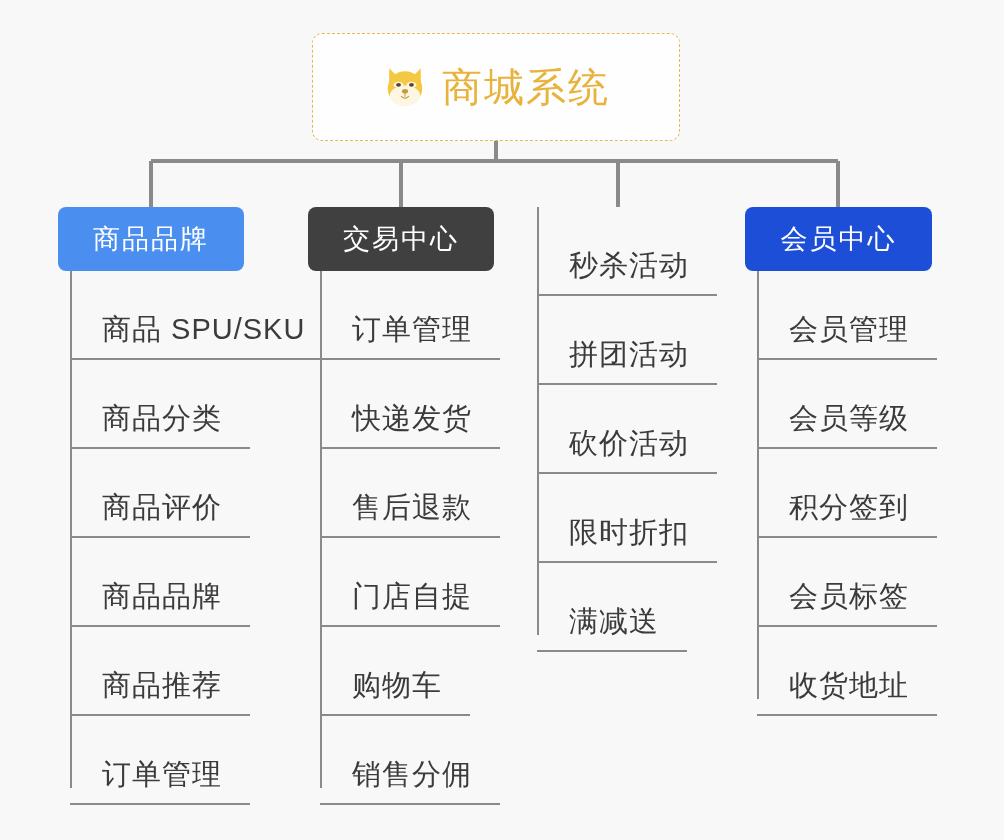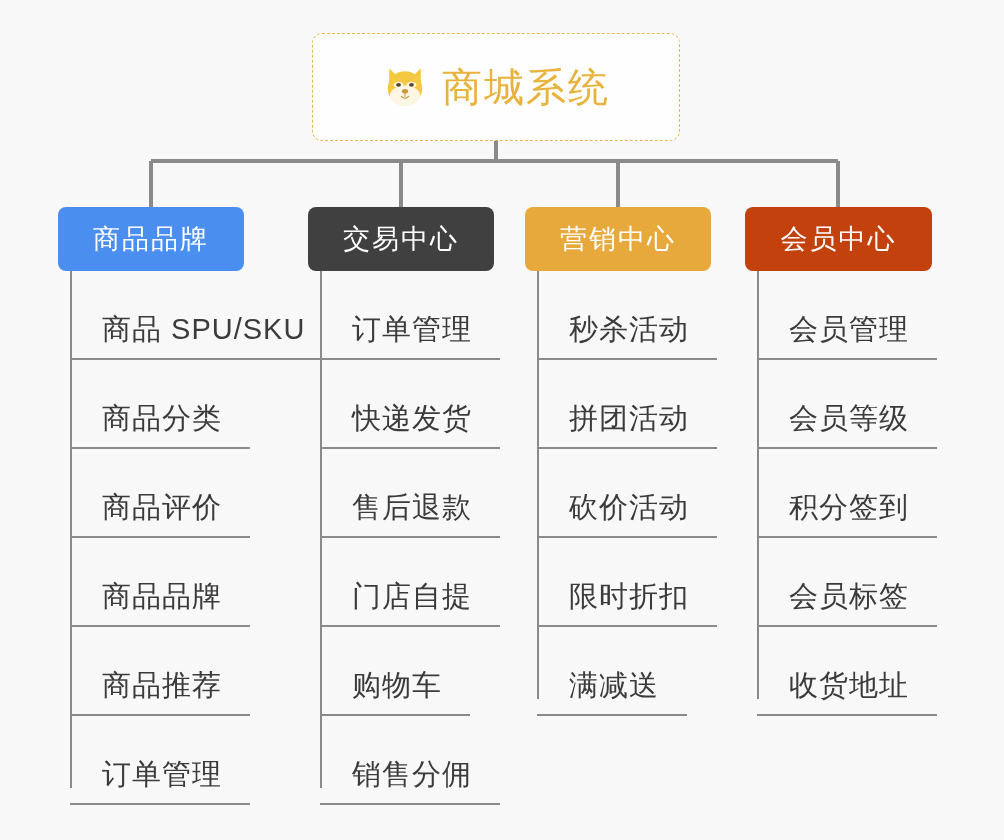--- a/index.html
+++ b/index.html
@@ -216,44 +216,41 @@
         <div class="leaf">
           <span class="leaf-inner">购物车</span>
         </div>
         <div class="leaf">
           <span class="leaf-inner">销售分佣</span>
         </div>
       </div>
     </div>
 
     <div class="column col-2">
-      <div class="col-header" style="background:#e8a93c">
-        <span>营销中心</span>
-      </div>
       <div class="leaves">
         <div class="leaf">
           <span class="leaf-inner">秒杀活动</span>
         </div>
         <div class="leaf">
           <span class="leaf-inner">拼团活动</span>
         </div>
         <div class="leaf">
           <span class="leaf-inner">砍价活动</span>
         </div>
         <div class="leaf">
           <span class="leaf-inner">限时折扣</span>
         </div>
         <div class="leaf">
           <span class="leaf-inner">满减送</span>
         </div>
       </div>
     </div>
 
     <div class="column col-3">
-      <div class="col-header" style="background:#c2410c">
+      <div class="col-header" style="background:#1d4ed8">
         <span>会员中心</span>
       </div>
       <div class="leaves">
         <div class="leaf">
           <span class="leaf-inner">会员管理</span>
         </div>
         <div class="leaf">
           <span class="leaf-inner">会员等级</span>
         </div>
         <div class="leaf">

